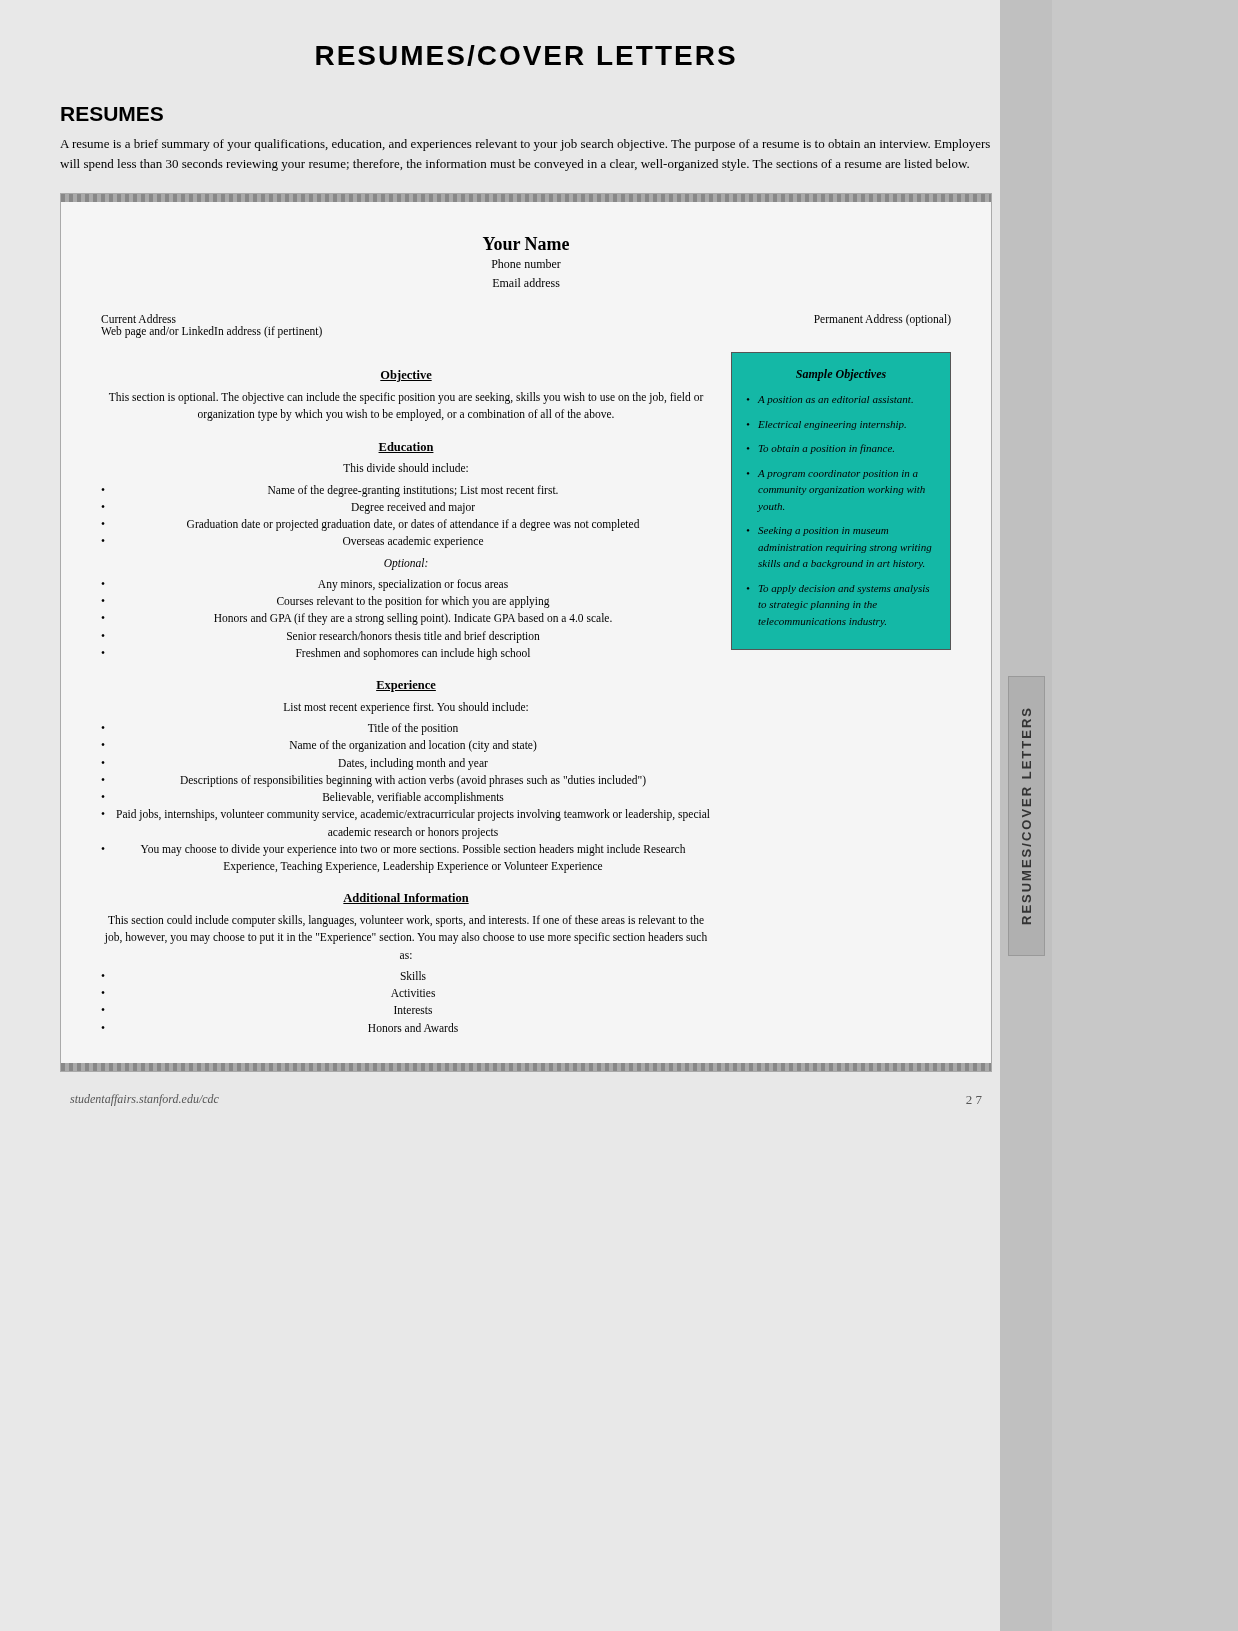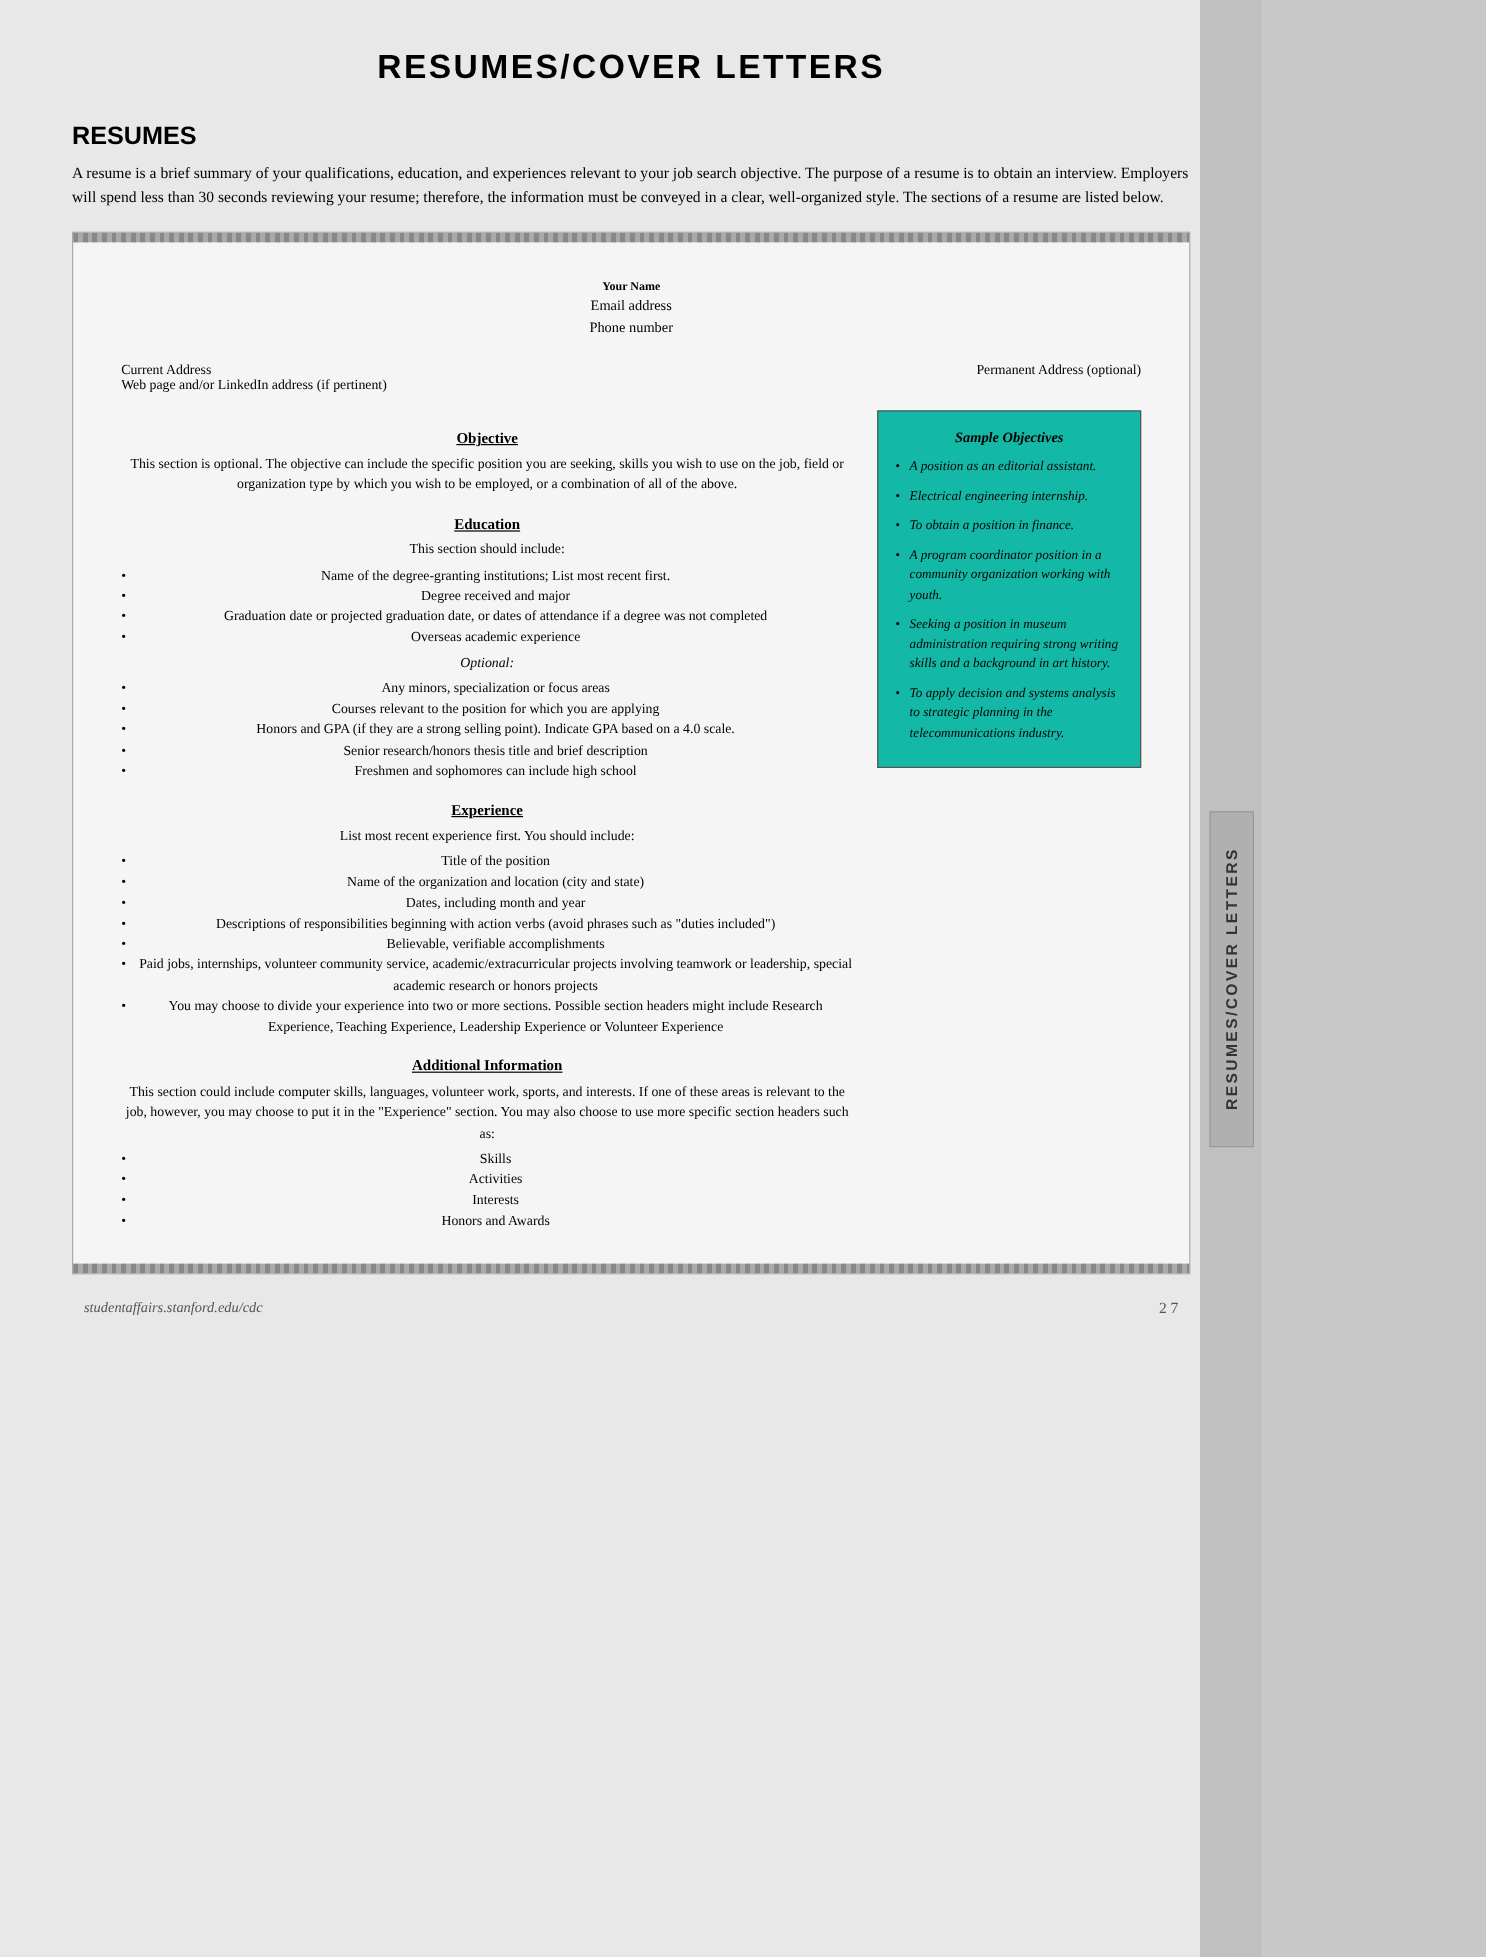--- a/index.html
+++ b/index.html
@@ -119,21 +119,21 @@
     }
 
     .resume-header {
       text-align: center;
       margin-bottom: 20px;
       padding-top: 10px;
     }
 
     .resume-header .name {
       font-weight: bold;
-      font-size: 10px;
+      font-size: 18px;
     }
 
     .resume-header .contact {
       font-size: 12px;
       line-height: 1.6;
     }
 
     .address-row {
       display: flex;
       justify-content: space-between;
@@ -266,41 +266,41 @@
 
     <div>
       <div class="section-heading">RESUMES</div>
       <p class="intro-text">A resume is a brief summary of your qualifications, education, and experiences relevant to your job search objective. The purpose of a resume is to obtain an interview. Employers will spend less than 30 seconds reviewing your resume; therefore, the information must be conveyed in a clear, well-organized style. The sections of a resume are listed below.</p>
     </div>
 
     <div class="document-box">
 
       <div class="resume-header">
         <div class="name">Your Name</div>
+        <div class="contact">Phone number</div>
         <div class="contact">Email address</div>
-        <div class="contact">Phone number</div>
       </div>
 
       <div class="address-row">
         <div class="address-left">
           <div>Current Address</div>
           <div>Web page and/or LinkedIn address (if pertinent)</div>
         </div>
         <div class="address-right">Permanent Address (optional)</div>
       </div>
 
       <div class="resume-body">
 
         <div class="resume-left">
 
           <div class="resume-section-title">Objective</div>
           <p>This section is optional. The objective can include the specific position you are seeking, skills you wish to use on the job, field or organization type by which you wish to be employed, or a combination of all of the above.</p>
 
           <div class="resume-section-title">Education</div>
-          <p>This section should include:</p>
+          <p>This divide should include:</p>
           <ul>
             <li>Name of the degree-granting institutions; List most recent first.</li>
             <li>Degree received and major</li>
             <li>Graduation date or projected graduation date, or dates of attendance if a degree was not completed</li>
             <li>Overseas academic experience</li>
           </ul>
           <p class="optional-label">Optional:</p>
           <ul>
             <li>Any minors, specialization or focus areas</li>
             <li>Courses relevant to the position for which you are applying</li>

